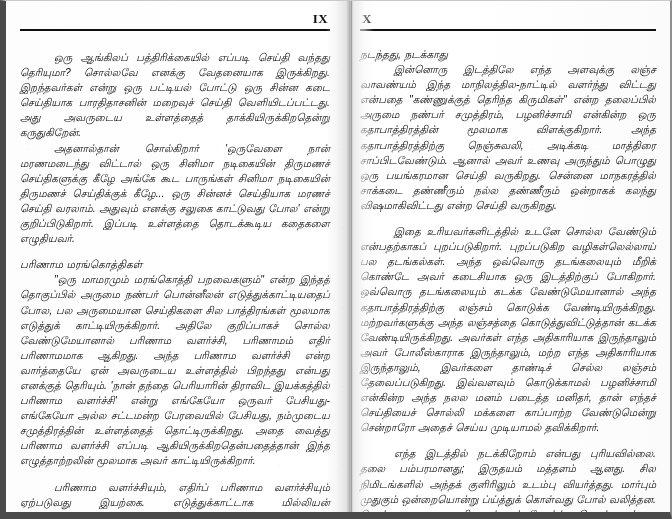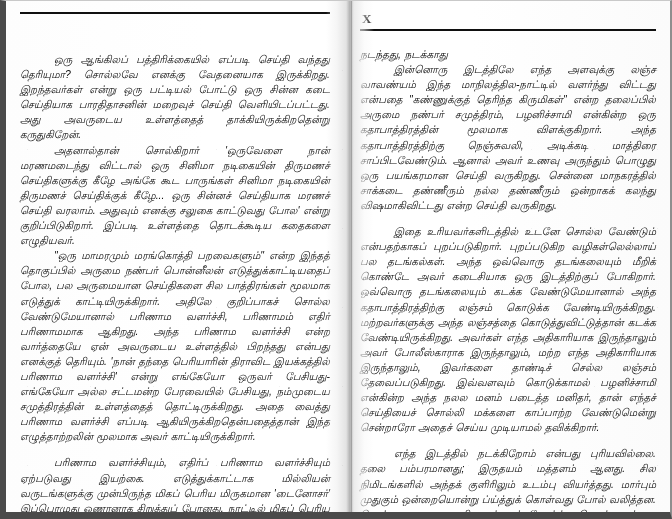--- a/index.html
+++ b/index.html
@@ -145,27 +145,29 @@
 <body>
 
 <div id="scan">
   <div class="paper-tint"></div>
 
   <div class="spread">
 
     <div class="page page-left">
 
       <div class="runhead runhead-left">
+        <div class="folio">IX</div>
         <div class="rule"></div>
       </div>
 
       <div class="body">
         <p>ஒரு ஆங்கிலப் பத்திரிக்கையில் எப்படி செய்தி வந்தது தெரியுமா? சொல்லவே எனக்கு வேதனையாக இருக்கிறது. இறந்தவர்கள் என்று ஒரு பட்டியல் போட்டு ஒரு சின்ன கடை செய்தியாக பாரதிதாசனின் மறைவுச் செய்தி வெளியிடப்பட்டது. அது அவருடைய உள்ளத்தைத் தாக்கியிருக்கிறதென்று கருதுகிறேன்.</p>
         <p>அதனால்தான் சொல்கிறார் 'ஒருவேளை நான் மரணமடைந்து விட்டால் ஒரு சினிமா நடிகையின் திருமணச் செய்திகளுக்கு கீழே அங்கே கூட பாருங்கள் சினிமா நடிகையின் திருமணச் செய்திக்குக் கீழே... ஒரு சின்னச் செய்தியாக மரணச் செய்தி வரலாம். அதுவும் எனக்கு சலுகை காட்டுவது போல' என்று குறிப்பிடுகிறார். இப்படி உள்ளத்தை தொடக்கூடிய கதைகளை எழுதியவர்.</p>
 
+        <div class="subhead">பரிணாம மரங்கொத்திகள்</div>
 
         <p>"ஒரு மாமரமும் மரங்கொத்தி பறவைகளும்" என்ற இந்தத் தொகுப்பில் அருமை நண்பர் பொன்னீலன் எடுத்துக்காட்டியதைப் போல, பல அருமையான செய்திகளை சில பாத்திரங்கள் மூலமாக எடுத்துக் காட்டியிருக்கிறார். அதிலே குறிப்பாகச் சொல்ல வேண்டுமேயானால் பரிணாம வளர்ச்சி, பரிணாமம் எதிர் பரிணாமமாக ஆகிறது. அந்த பரிணாம வளர்ச்சி என்ற வார்த்தையே ஏன் அவருடைய உள்ளத்தில் பிறந்தது என்பது எனக்குத் தெரியும். 'நான் தந்தை பெரியாரின் திராவிட இயக்கத்தில் பரிணாம வளர்ச்சி' என்று எங்கேயோ ஒருவர் பேசியது- எங்கேயோ அல்ல சட்டமன்ற பேரவையில் பேசியது, நம்முடைய சமுத்திரத்தின் உள்ளத்தைத் தொட்டிருக்கிறது. அதை வைத்து பரிணாம வளர்ச்சி எப்படி ஆகியிருக்கிறதென்பதைத்தான் இந்த எழுத்தாற்றலின் மூலமாக அவர் காட்டியிருக்கிறார்.</p>
         <p class="gap">பரிணாம வளர்ச்சியும், எதிர்ப் பரிணாம வளர்ச்சியும் ஏற்படுவது இயற்கை. எடுத்துக்காட்டாக மில்லியன் வருடங்களுக்கு முன்பிருந்த மிகப் பெரிய மிருகமான 'டைனோசர்' இப்பொழுது ஓணானாக சிறுத்துப் போனது. நாட்டில் மிகப் பெரிய தாவரமான ஒரு மரவகை இப்பொழுது பிரெஞ்ச் செடியாக ஆகிவிட்டது. இப்படி நடமாடும் பல்கலைக் கழகமான தமிழன், தவழுந்நிலைக்கு தள்ளப்பட்டதும் ஒருமிடம் பரிணாமமே' (பலத்த கைதட்டல்) புரிந்து கொண்டிருக்கிறீர்கள். விளக்கம் தேவையில்லை.</p>
       </div>
     </div>
 
     <div class="gutter"></div>
     <div class="gutter-line"></div>
 
     <div class="page page-right">

